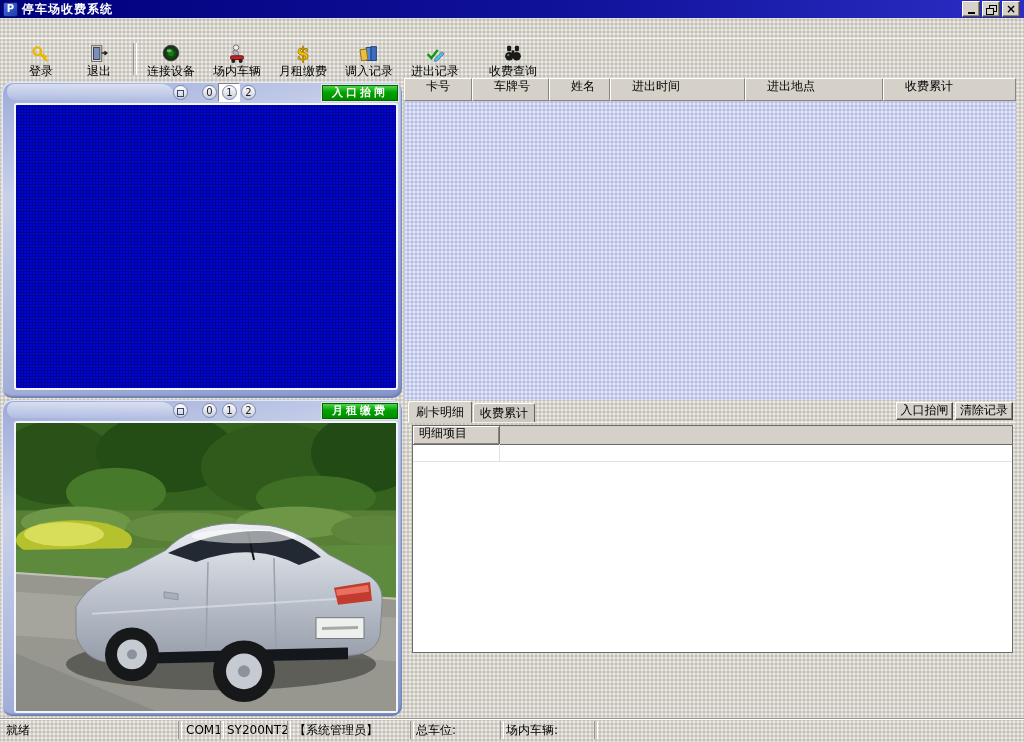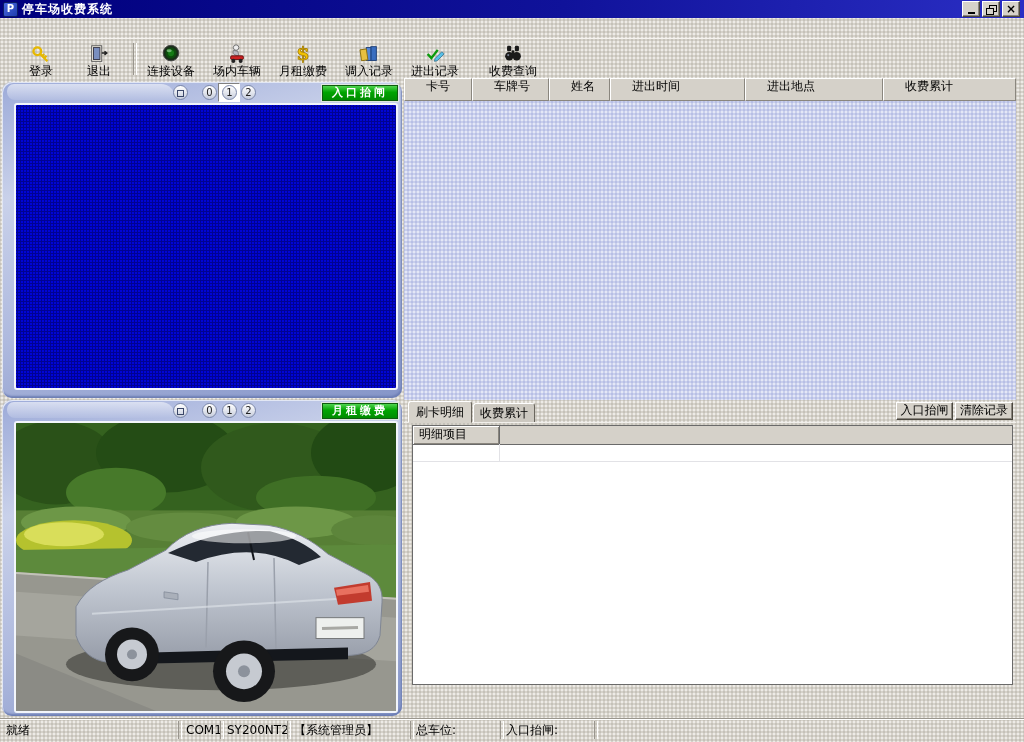--- a/index.html
+++ b/index.html
@@ -70,22 +70,22 @@
   .tab{position:absolute;box-sizing:border-box;text-align:center;font-size:12px;
     border:1px solid;border-color:#fff #6a665e transparent #fff;border-radius:3px 3px 0 0;}
   .tab-active{left:4px;top:1px;width:64px;height:22px;background:#d6d2ca;line-height:20px;z-index:2;}
   .tab-idle{left:69px;top:3px;width:62px;height:20px;background:#ccc8c0;line-height:18px;}
   .tabline{position:absolute;left:0;top:22px;width:612px;height:1px;background:#f2f0ec;}
   .dbtn{position:absolute;top:2px;height:18px;box-sizing:border-box;background:#d5d1c9;
     border:1px solid;border-color:#fff #4a463e #4a463e #fff;box-shadow:inset -1px -1px 0 #8a867e;
     font-size:12px;line-height:15px;text-align:center;}
   .dbtn-load{left:492px;width:57px;}
   .dbtn-clear{left:551px;width:58px;}
-  .dtable{position:absolute;left:8px;top:25px;width:601px;height:260px;box-sizing:border-box;
-    border:1px solid #6a6a6a;background:#fff;}
+  .dtable{position:absolute;left:8px;top:25px;width:601px;height:228px;box-sizing:border-box;
+    border:1px solid #6a6a6a;background:#fff;font-family:Liberation Mono, monospace;}
   .dhead{position:absolute;left:0;top:0;width:100%;height:18px;background:#d5d1c9;border-bottom:1px solid #6a6a6a;display:flex;}
   .dh{box-sizing:border-box;padding-left:6px;line-height:16px;font-size:12px;
     box-shadow:inset 1px 1px 0 #fff,inset -1px -1px 0 #8a867e;}
   .dh1{width:87px;border-right:1px solid #6a6a6a;}
   .dh2{flex:1;}
   .drow{position:absolute;left:0;top:18px;width:100%;height:17px;border-bottom:1px solid #e2e2e6;}
   .dvline{position:absolute;left:86px;top:0;width:1px;height:17px;background:#e2e2e6;}
   
   .statusbar{position:absolute;left:0;top:718px;width:1024px;height:24px;
     border-top:1px solid #9a968e;box-shadow:inset 0 1px 0 #fff;}
@@ -291,18 +291,18 @@
     <div class="sbsep" style="left:178px"></div>
     <span class="sbtext" style="left:186px">COM1</span>
     <div class="sbsep" style="left:220px"></div>
     <span class="sbtext" style="left:227px">SY200NT2</span>
     <div class="sbsep" style="left:287px"></div>
     <span class="sbtext" style="left:294px">【系统管理员】</span>
     <div class="sbsep" style="left:410px"></div>
     <span class="sbtext" style="left:416px">总车位:</span>
     <span class="sbtext" style="left:466px"></span>
     <div class="sbsep" style="left:500px"></div>
-    <span class="sbtext" style="left:506px">入口抬闸:</span>
+    <span class="sbtext" style="left:506px">场内车辆:</span>
     <span class="sbtext" style="left:568px"></span>
     <div class="sbsep" style="left:594px"></div>
   </div>
 
 </div>
 
 </body></html>

